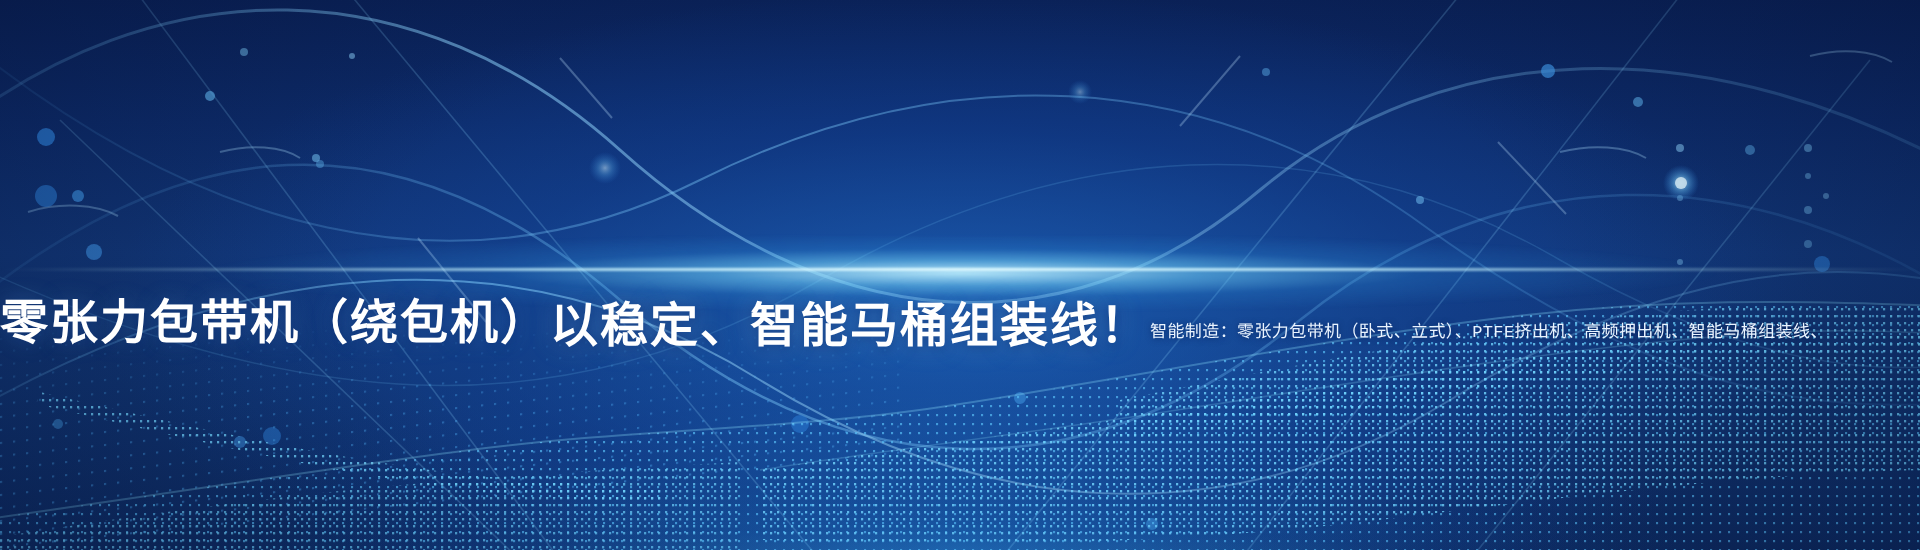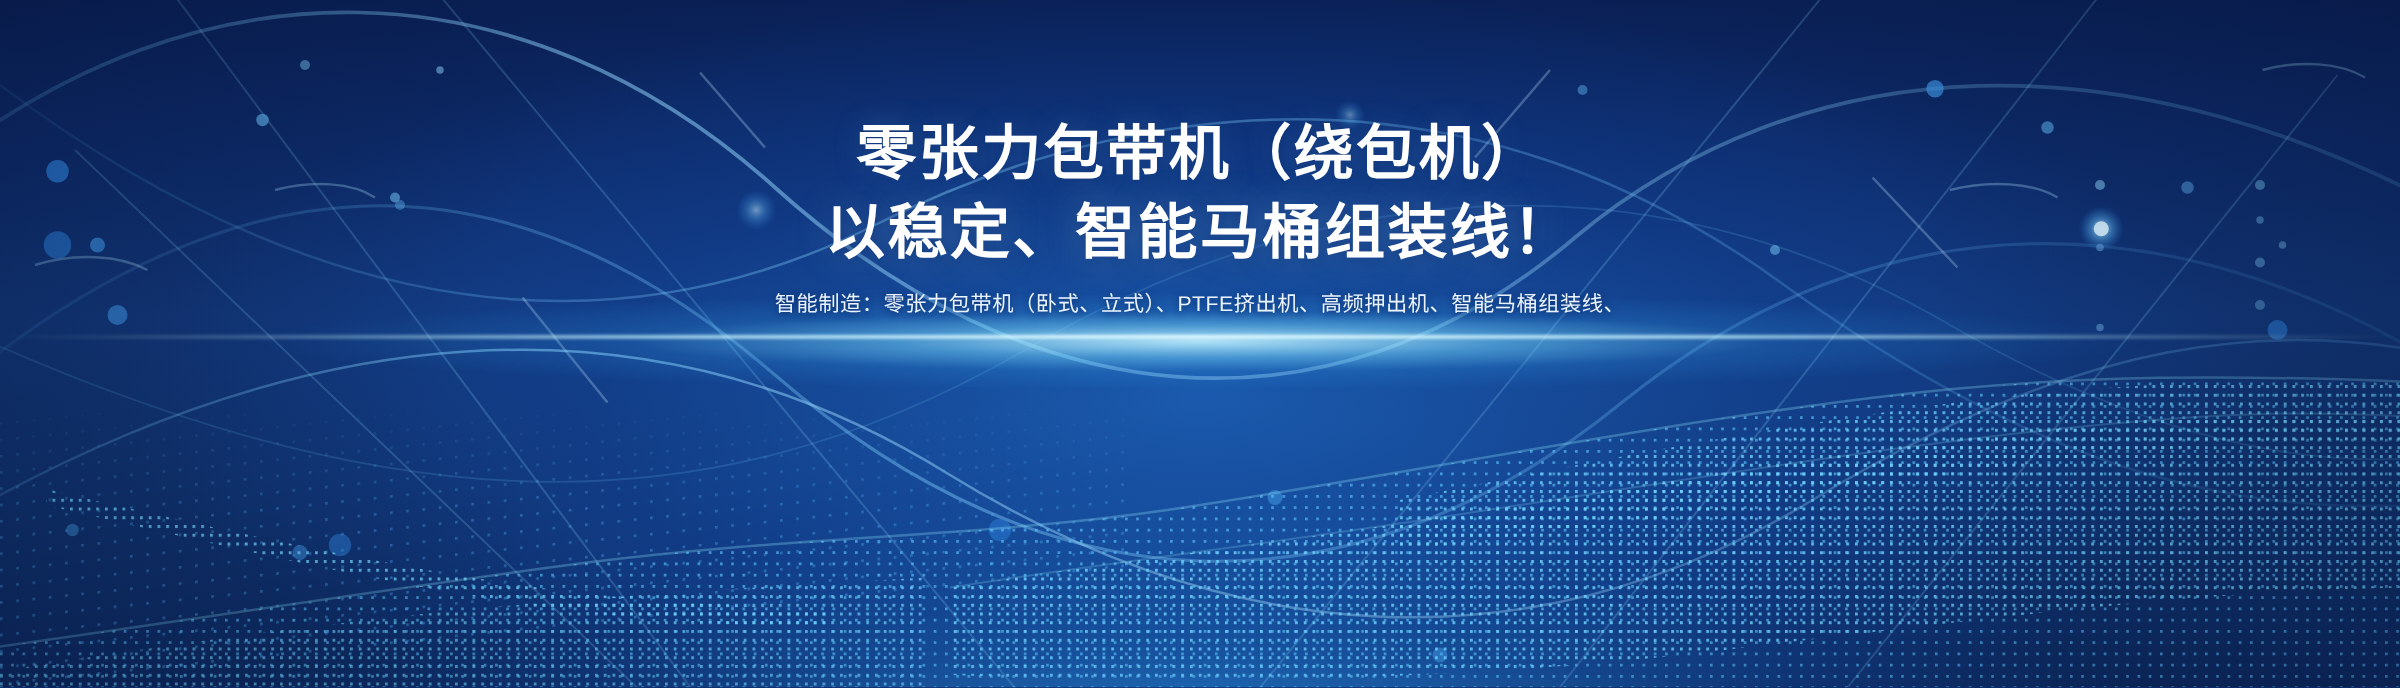--- a/index.html
+++ b/index.html
@@ -47,21 +47,21 @@
   
   #vignette{
     position:absolute;inset:0;
     background:radial-gradient(ellipse 1300px 620px at 50% 50%, rgba(0,0,0,0) 45%, rgba(4,16,50,0.45) 100%);
     pointer-events:none;
   }
 
   
   #content{
     position:absolute;inset:0;
-    display:flex;flex-direction:column;
+    display:flex;flex-direction:row;
     align-items:center;justify-content:flex-start;
     padding-top:96px;
     box-sizing:border-box;
   }
   .headline{
     color:#ffffff;
     font-size:48px;
     font-weight:bold;
     letter-spacing:2px;
     line-height:1.18;
@@ -77,21 +77,21 @@
   .subtitle{
     color:#eaf4ff;
     font-size:17px;
     font-weight:normal;
     letter-spacing:0.4px;
     line-height:1.1;
     text-align:center;
     text-shadow:0 1px 6px rgba(6,30,90,0.75);
     white-space:nowrap;
   }
-  #subtitle-line-1{margin-top:20px;}
+  #subtitle-line-1{margin-top:20px;font-family:Liberation Mono, monospace;}
   #subtitle-line-2{margin-top:24px;}
 </style>
 </head>
 <body>
 
 <div id="banner">
 
   <div class="bg-layer">
     <svg viewBox="0 0 1920 550" preserveAspectRatio="none" xmlns="http://www.w3.org/2000/svg">
       <defs>

